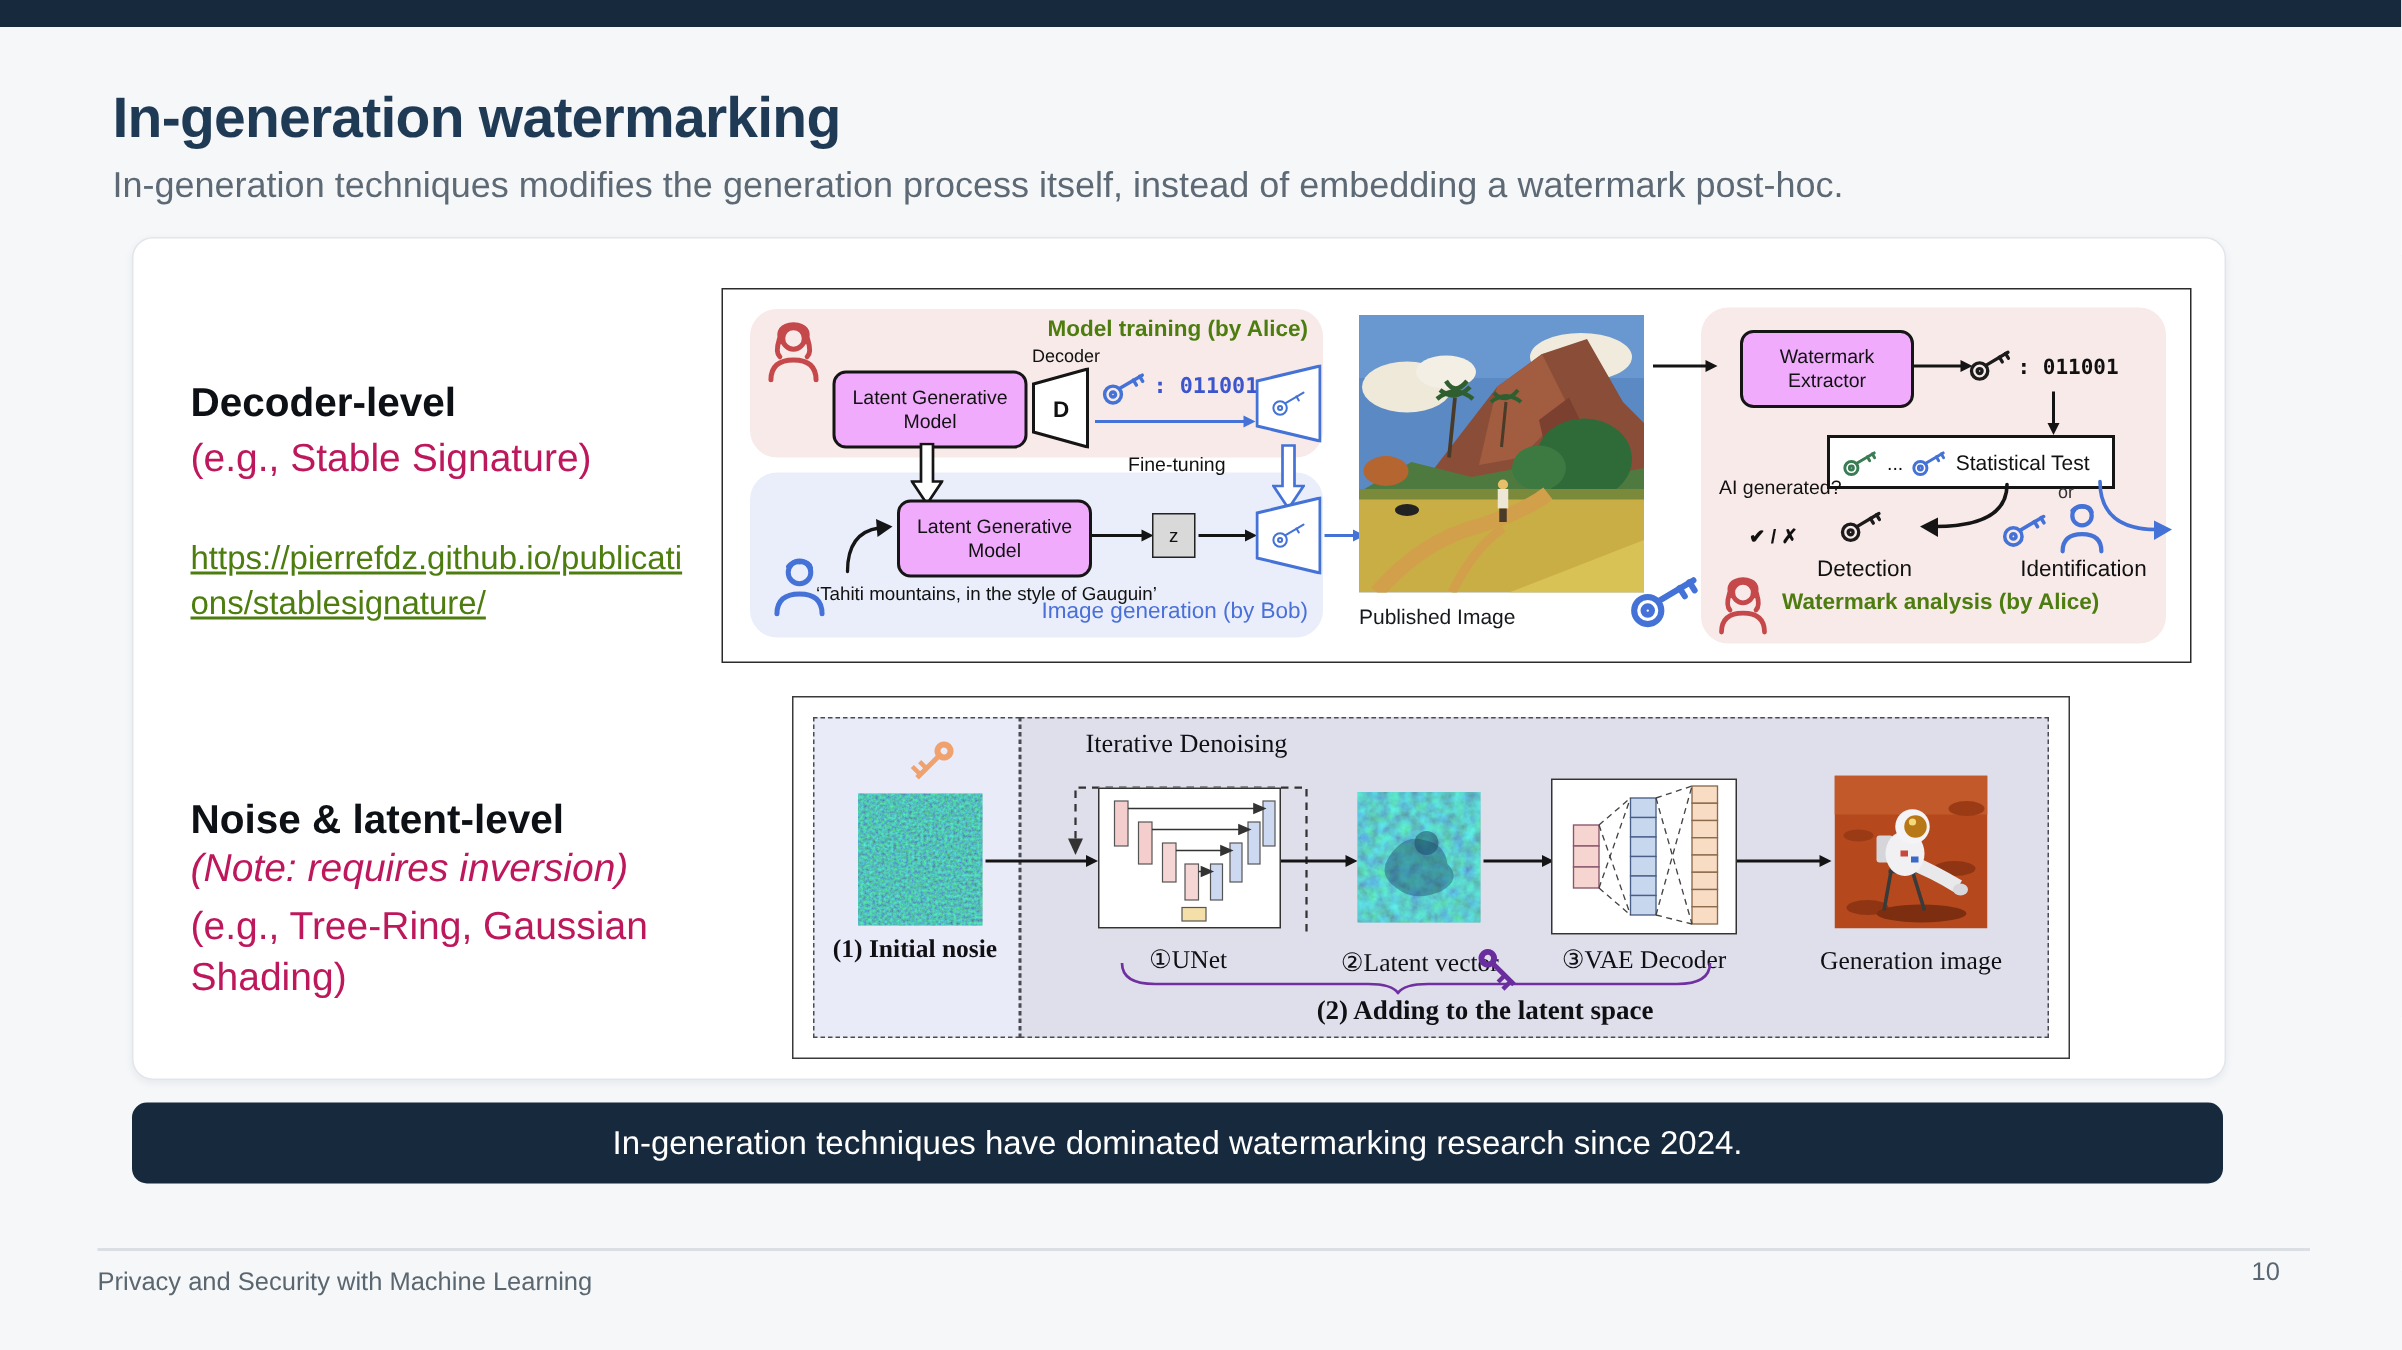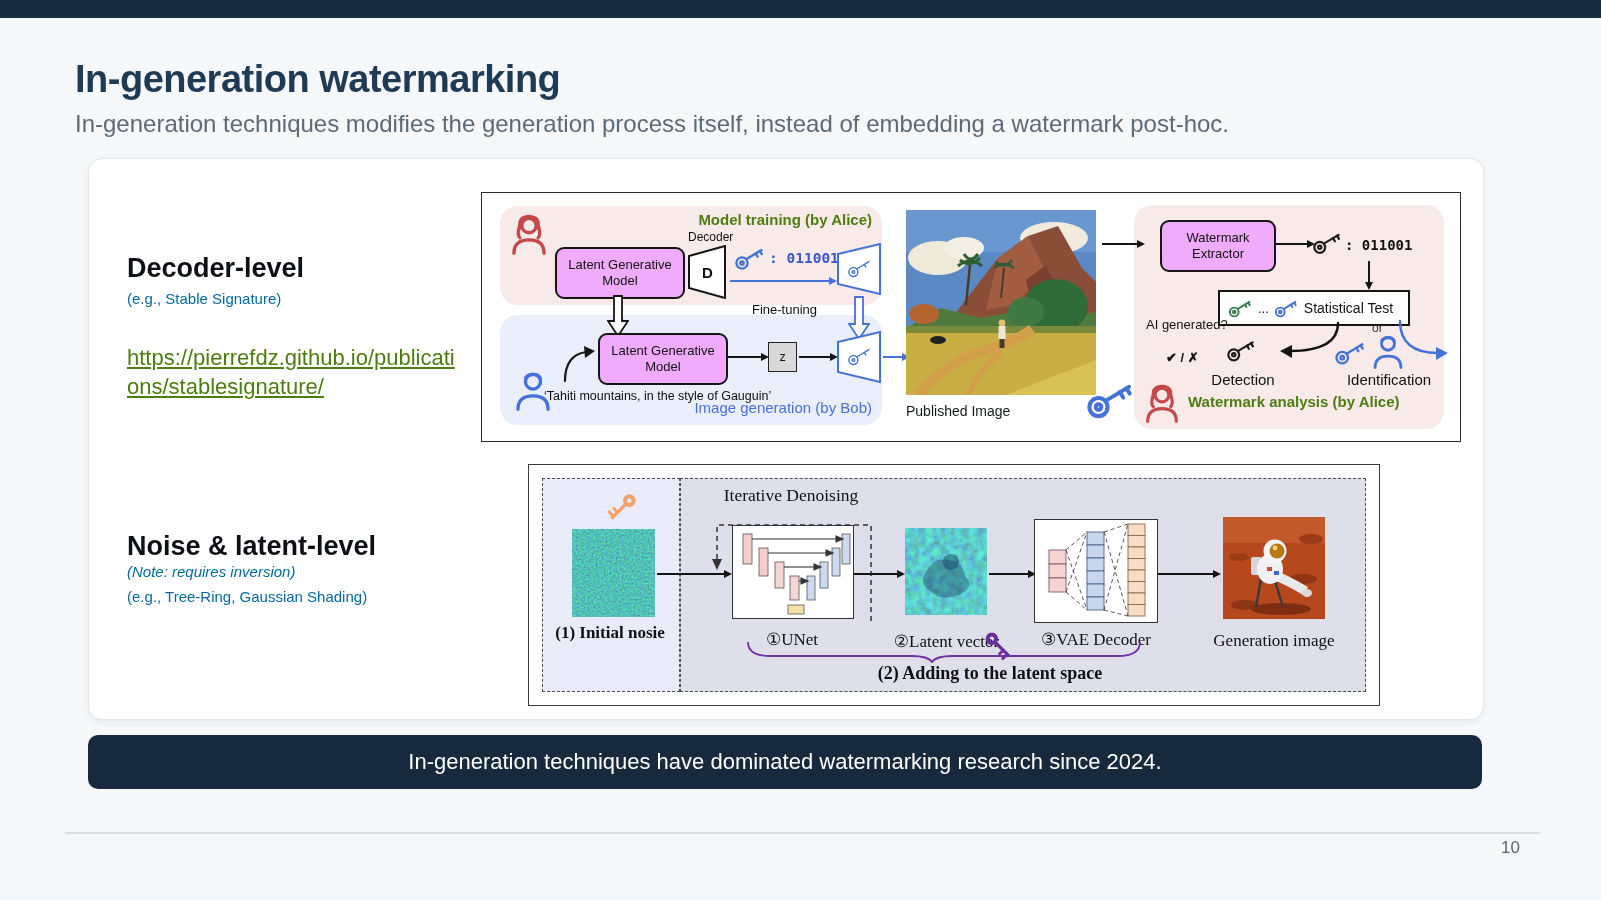--- a/index.html
+++ b/index.html
@@ -5,21 +5,21 @@
   body{margin:0;background:#f5f7f9}
   .slide{position:relative;width:1601px;height:900px;overflow:hidden;background:#f5f7f9;
          font-family:"Liberation Sans",sans-serif;color:#111}
   .abs{position:absolute}
   .topbar{left:0;top:0;width:1601px;height:18px;background:#16293d}
   .h-title{left:75px;top:58px;font-size:38px;font-weight:700;color:#1f3a55;letter-spacing:-.5px}
   .h-sub{left:75px;top:110px;font-size:24px;color:#5d6974}
   .card{left:88px;top:158px;width:1394px;height:560px;background:#fff;border:1px solid #e2e6ea;
         border-radius:14px;box-shadow:0 2px 6px rgba(30,40,60,.07)}
   .blk-h{font-size:27px;font-weight:700;color:#0d1014;line-height:1.15}
-  .blk-s{font-size:15px;color:#0369a1;line-height:1.3;margin-top:5px}
+  .blk-s{font-size:26px;color:#be185d;line-height:1.3;margin-top:5px}
   .blk-note{font-style:italic}
   .link{font-size:22px;color:#4d7c0f;text-decoration:underline;line-height:1.35;word-break:break-all;display:inline-block}
   .diag{background:#fff;border:1.6px solid #2b2b2b}
   .panel{position:absolute;border-radius:18px}
   .mbox{position:absolute;background:#f0abfc;border:2px solid #151515;border-radius:9px;display:flex;
         align-items:center;justify-content:center;text-align:center;font-size:13px;line-height:1.22;font-weight:500}
   .lblr{color:#4d7c0f;font-weight:600;font-size:15px}
   .lblb{color:#4a6fd8;font-weight:400;font-size:15px}
   .serif{font-family:"Liberation Serif",serif}
   .mono{font-family:"DejaVu Sans Mono",monospace}
@@ -431,14 +431,15 @@
       </svg>
       <div class="latcap serif" style="left:296px;top:198px;width:330px;font-weight:bold;font-size:18px">(2) Adding to the latent space</div>
     </div>
   </div>
 
   <div class="abs banner">
     <span>In-generation techniques have dominated watermarking research since 2024.</span>
   </div>
 
   <div class="abs divider"></div>
+  <div class="abs foot" style="left:65px;top:845px">Privacy and Security with Machine Learning</div>
   <div class="abs foot" style="left:1450px;top:838px;width:70px;text-align:right">10</div>
 </div>
 
 </body></html>

